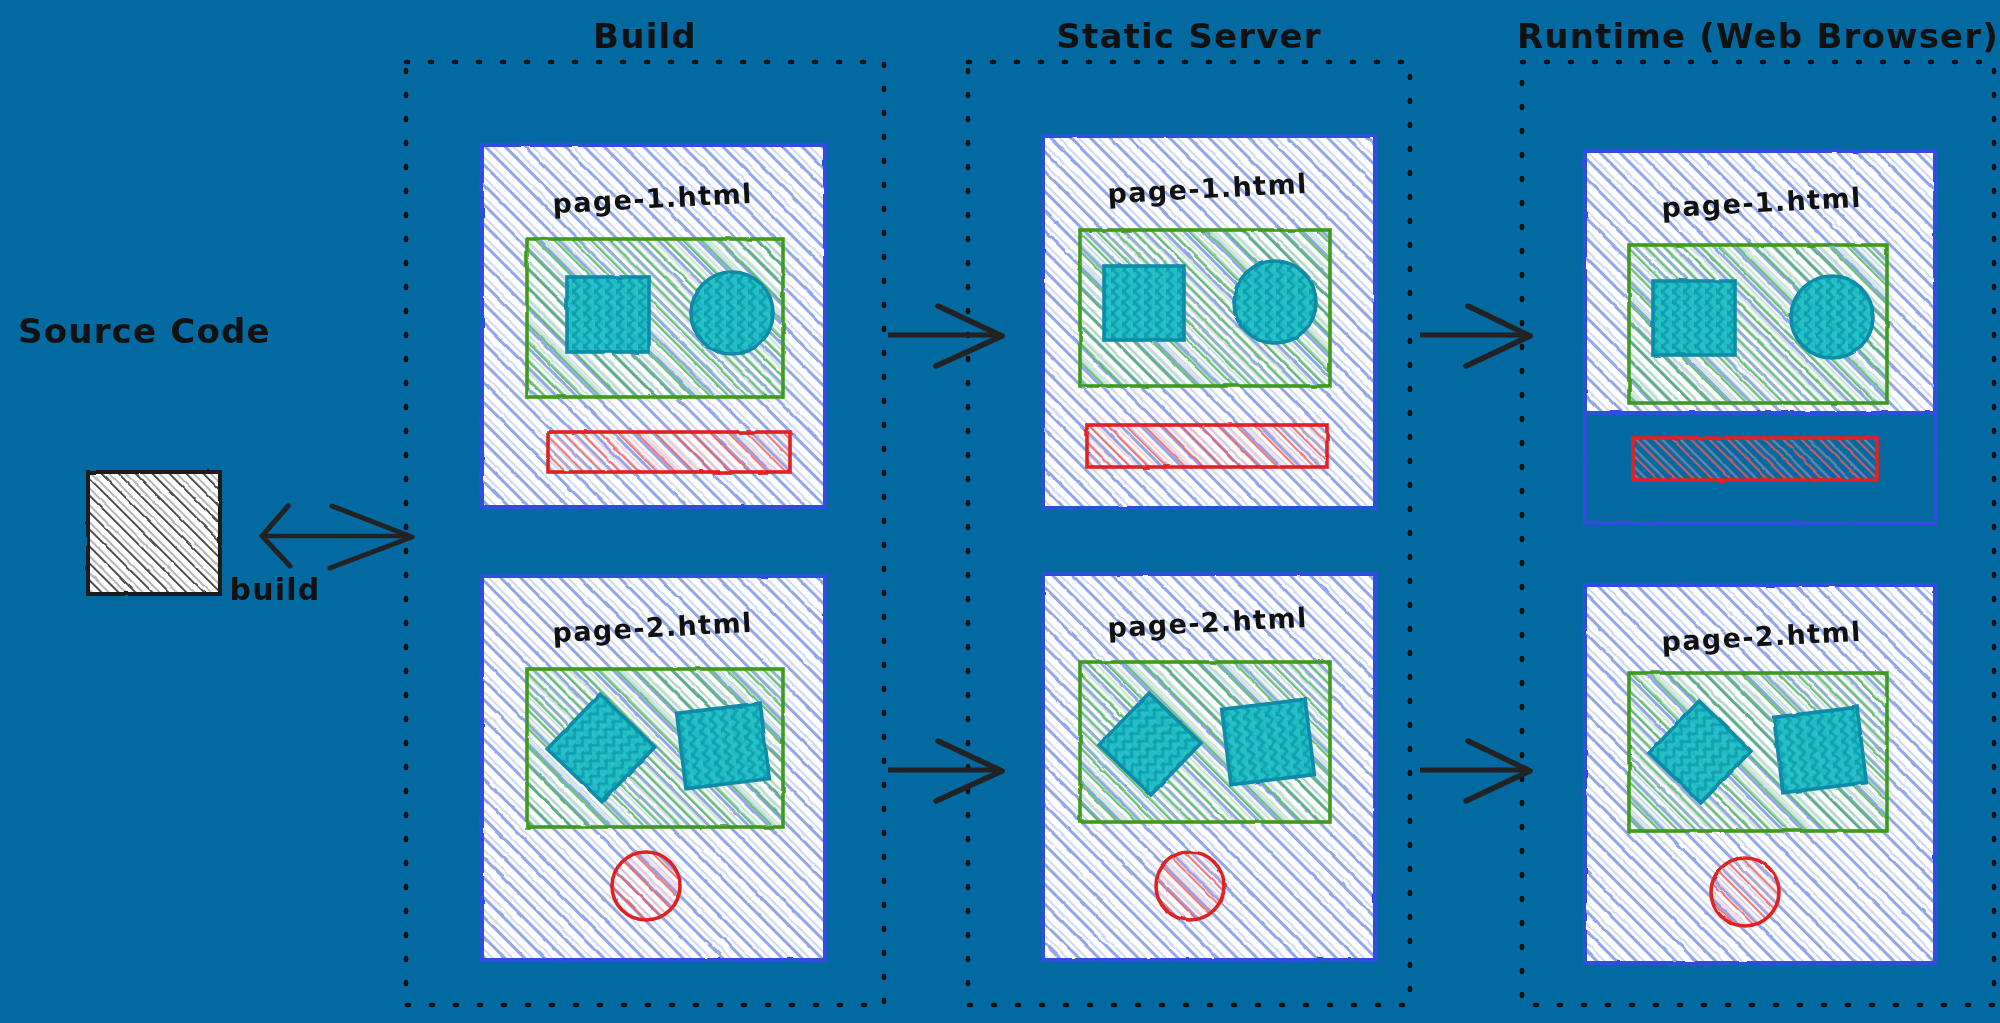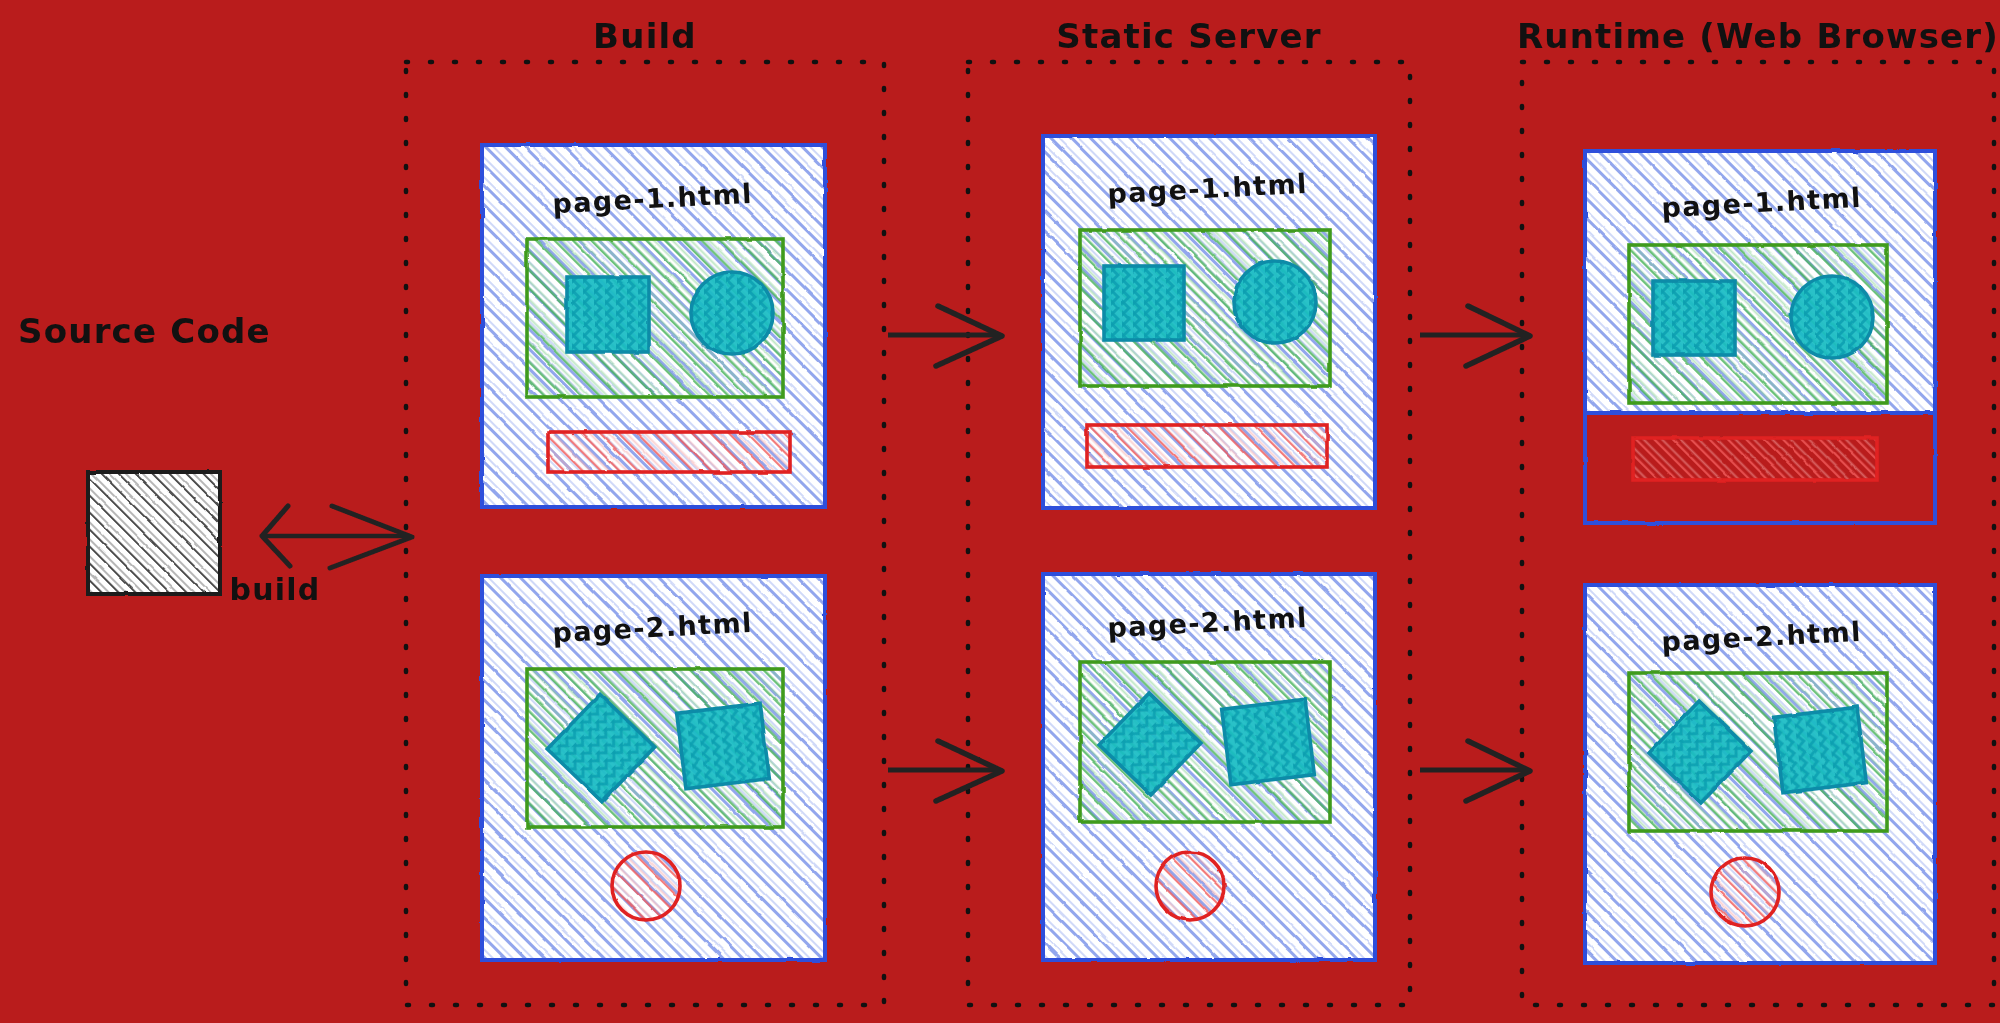--- a/index.html
+++ b/index.html
@@ -1,18 +1,18 @@
 <!DOCTYPE html>
 <html><head>
 <meta charset="utf-8">
 <style>
   html,body{margin:0;padding:0;background:#ffffff;}
   body{width:2000px;height:1023px;overflow:hidden;
        font-family:"DejaVu Sans","Liberation Sans",sans-serif;}
-  #stage{position:relative;width:2000px;height:1023px;background:#b91c1c;}
+  #stage{position:relative;width:2000px;height:1023px;background:#0369a1;}
   #stage > svg{position:absolute;left:0;top:0;}
 
   .hand-label{
     font-family:"DejaVu Sans","Liberation Sans",sans-serif;
     font-weight:600;
     fill:#111111;
     letter-spacing:1.2px;
   }
   .col-title{font-size:34px;}
   .src-title{font-size:34px;}

